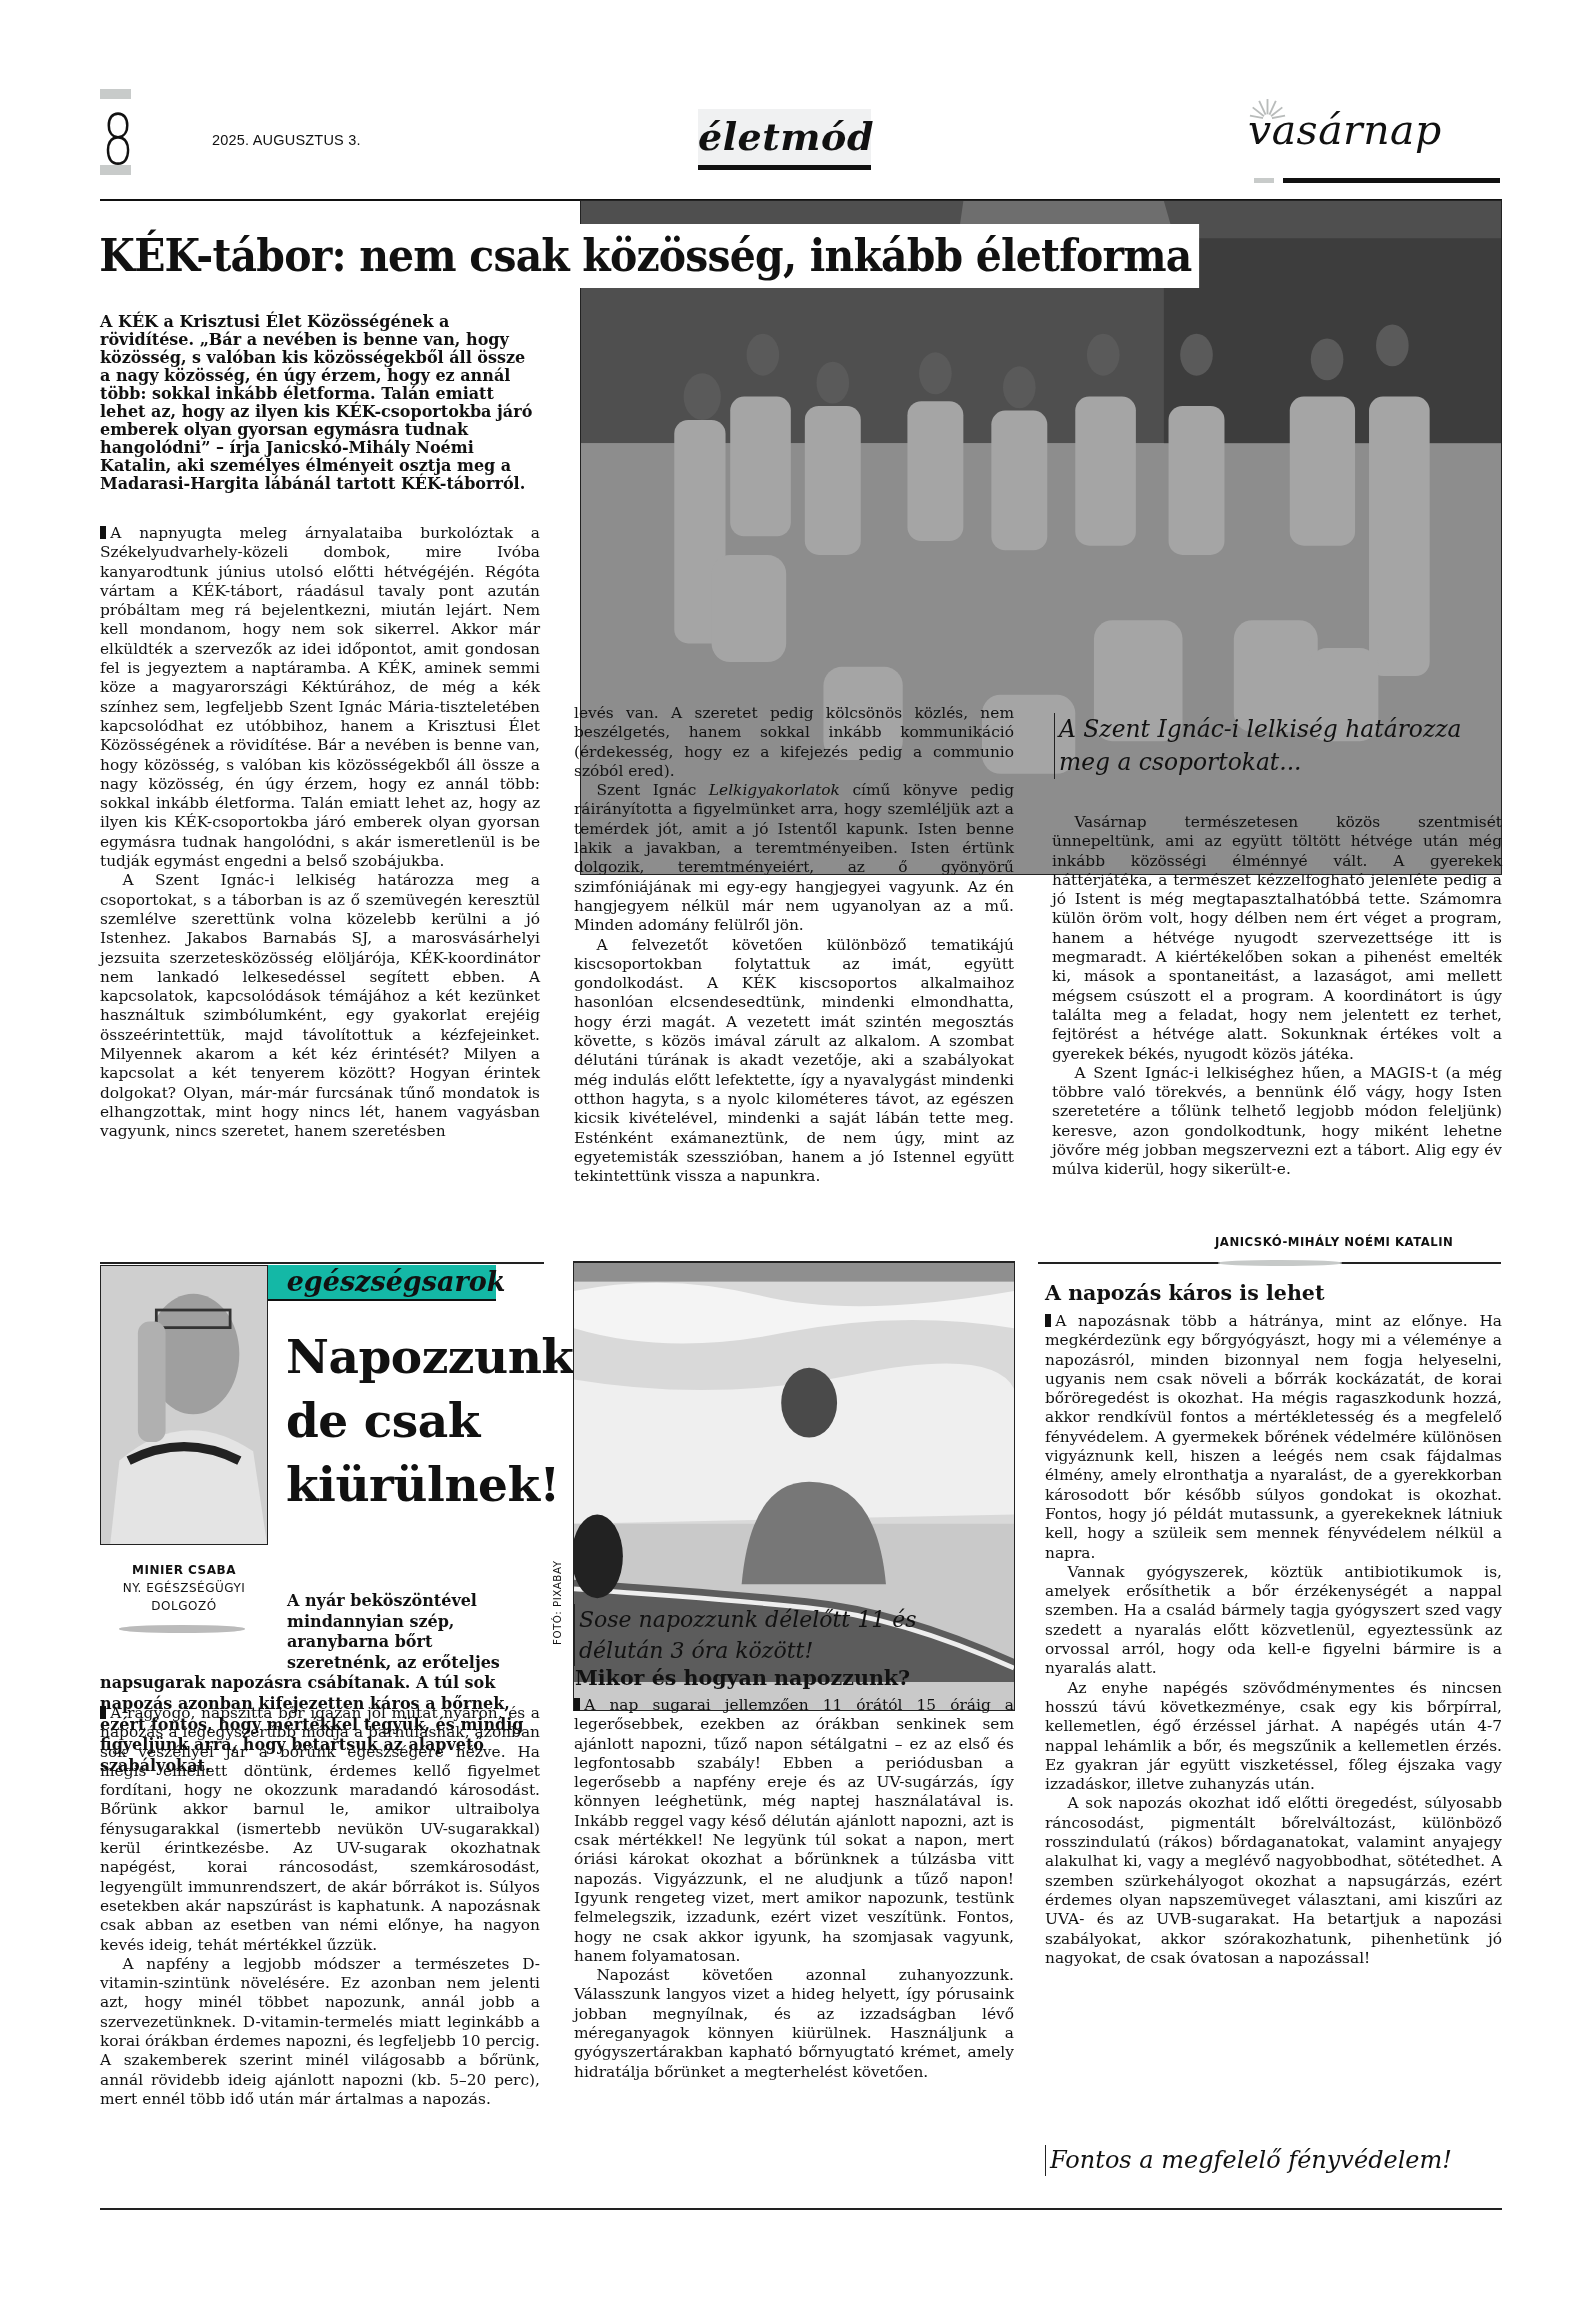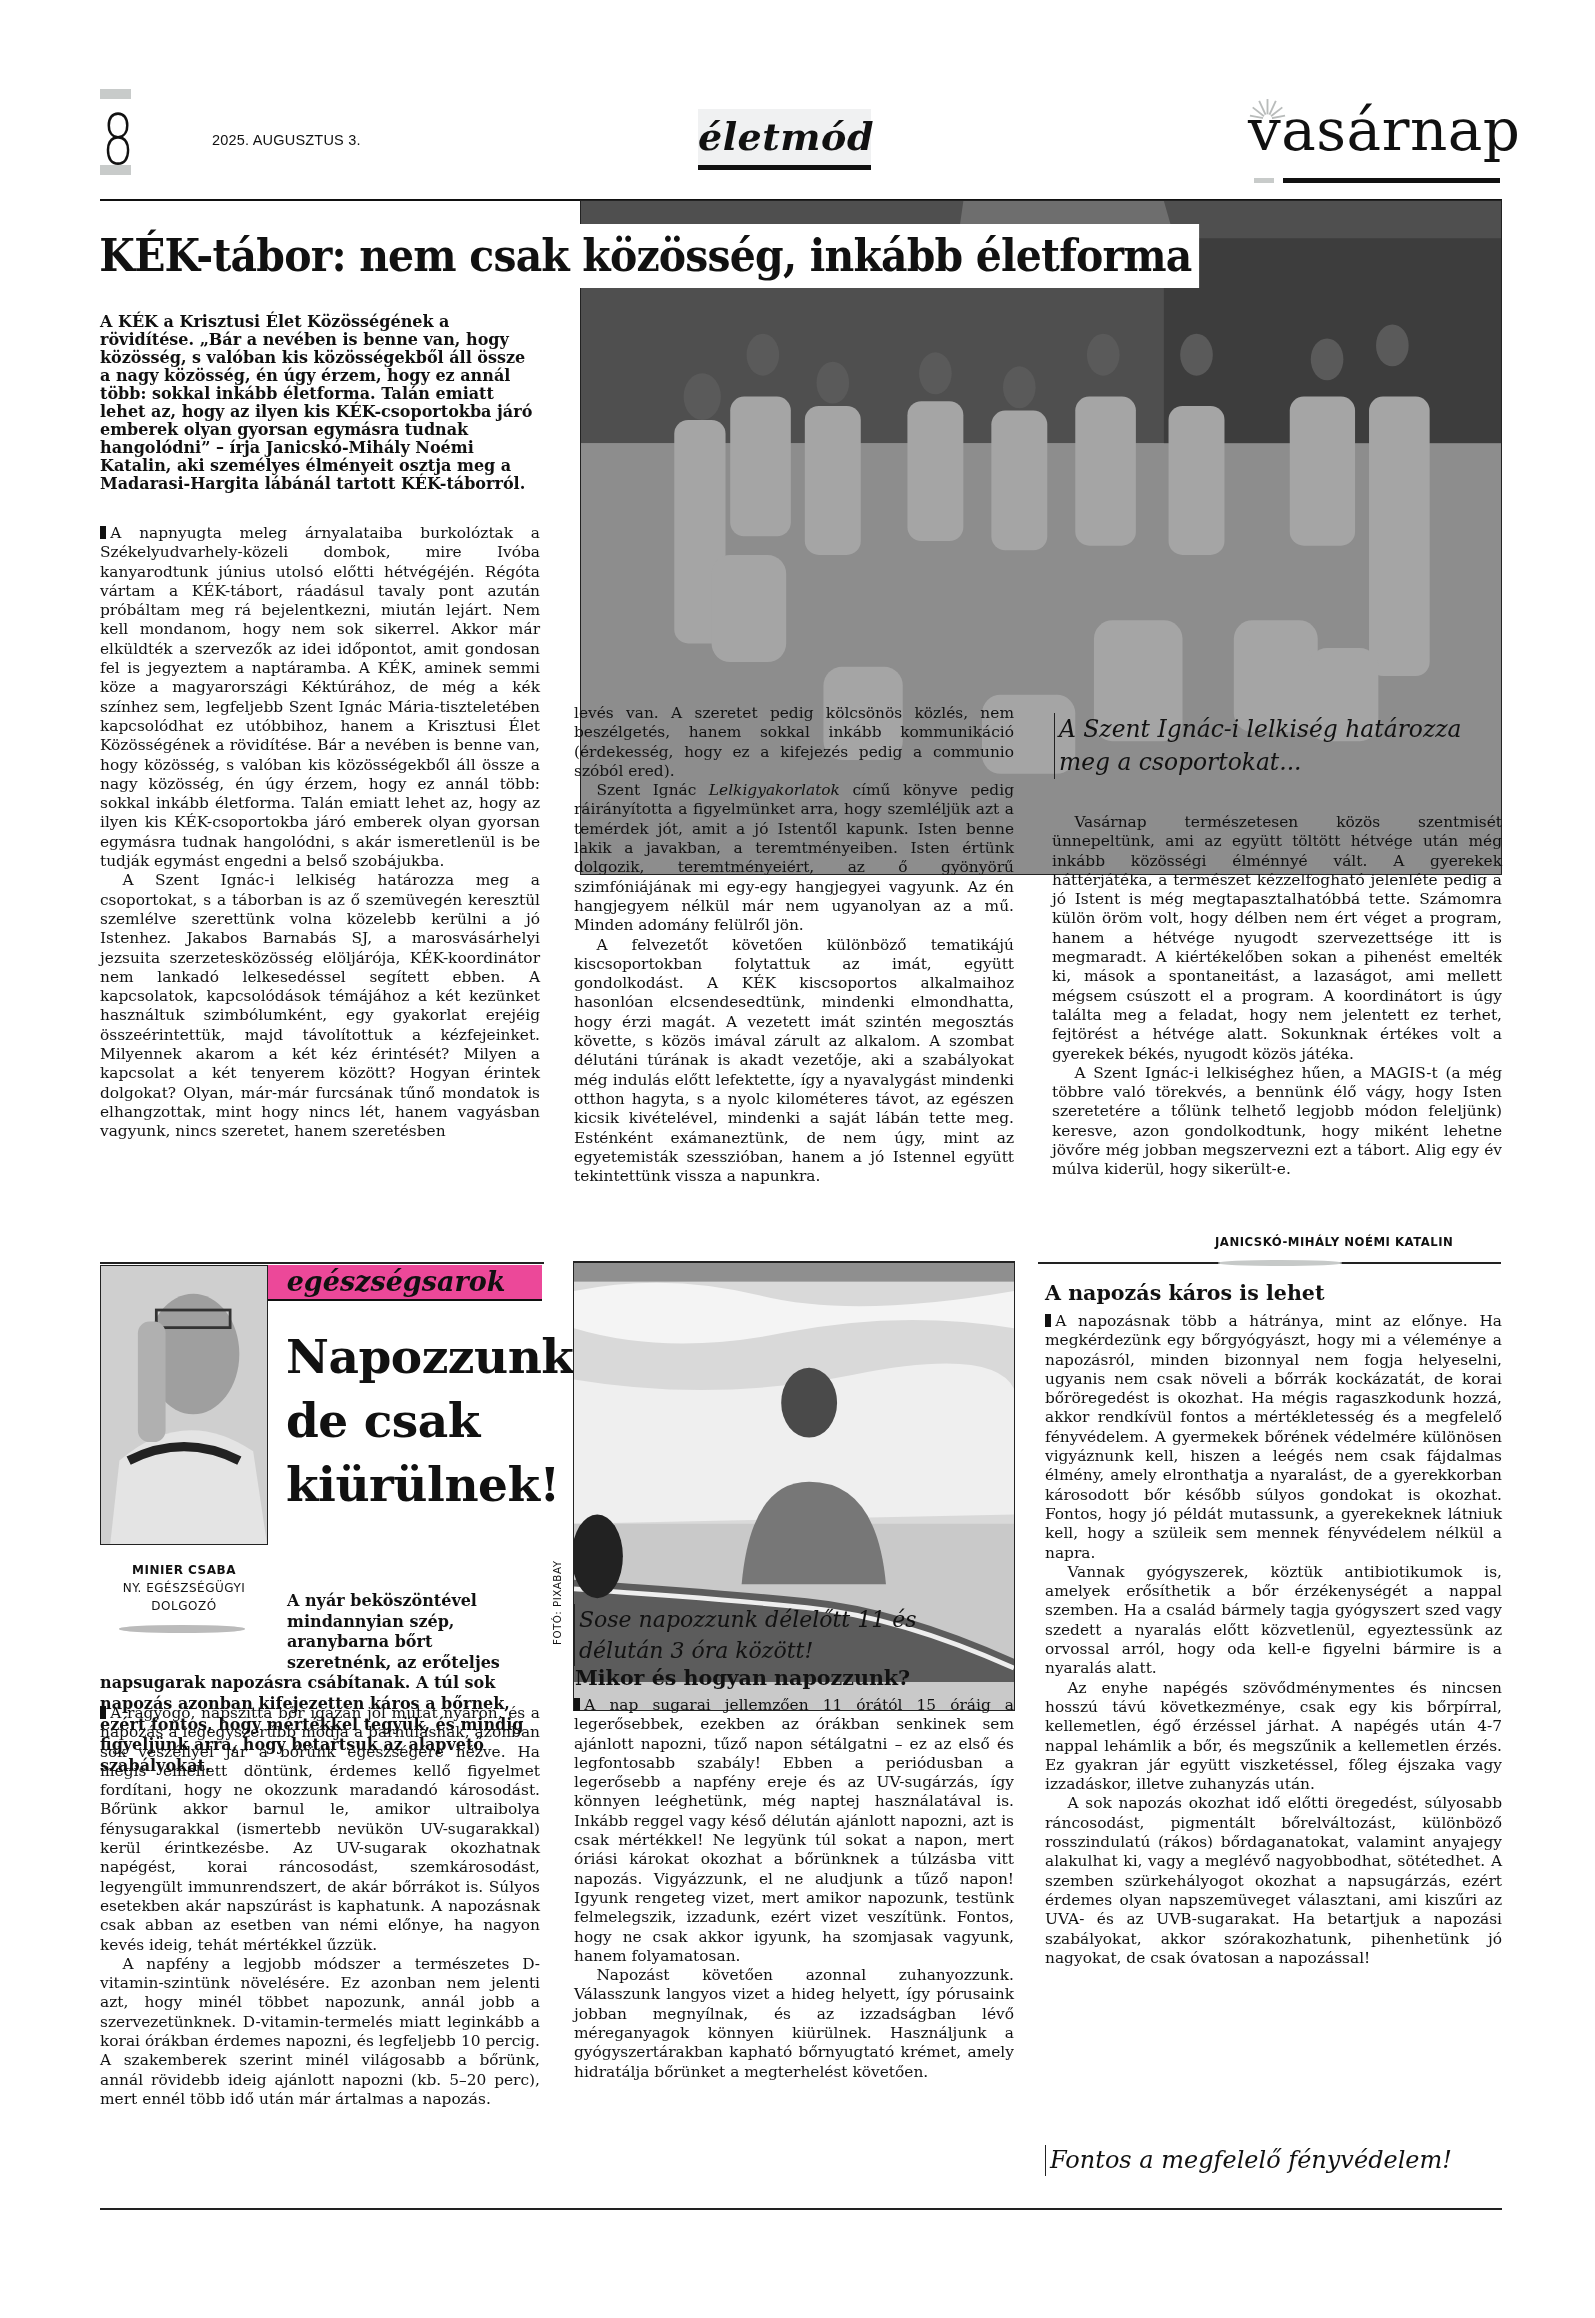--- a/index.html
+++ b/index.html
@@ -6,21 +6,21 @@
   body { width: 1595px; height: 2319px; position: relative; overflow: hidden;
          font-family: "DejaVu Serif", "Liberation Serif", serif; color: #111; }
   .abs { position: absolute; }
   
   .pg-bar { position: absolute; left: 100px; width: 31px; height: 10.3px; background: #c8cbca; }
   .pg-num { position: absolute; left: 96px; top: 105px; width: 42px; height: 70px;
             font-family: "DejaVu Sans", sans-serif; font-weight: 200; font-size: 70px; line-height: 70px; text-align: center; color:#111; transform: scaleX(0.72); }
   .date { position: absolute; left: 212px; top: 132px; font-family: "Liberation Sans", sans-serif; font-size: 14.5px; letter-spacing: 0.2px; }
   .rovat { position: absolute; left: 698px; top: 109px; width: 173px; height: 61px; background: #f0f1f2; border-bottom: 5.6px solid #111; box-sizing: border-box; }
   .rovat span { display:block; font-style: italic; font-weight: bold; font-size: 38px; line-height: 56px; letter-spacing: 0.5px; }
-  .logo { position: absolute; left: 1248px; top: 100px; font-size: 58px; line-height: 61px; letter-spacing: 0.5px; }
+  .logo { position: absolute; left: 1248px; top: 100px; font-style: italic; font-size: 41px; line-height: 61px; letter-spacing: 0.5px; }
   .logo-sun { position: absolute; left: 1249px; top: 98px; width: 37px; height: 23.4px; }
   .logo-bar1 { position: absolute; left: 1254px; top: 178px; width: 19.6px; height: 4.7px; background: #c8cbca; }
   .logo-bar2 { position: absolute; left: 1283px; top: 178px; width: 217px; height: 4.7px; background: #111; }
   .rule-top { position: absolute; left: 100px; top: 199px; width: 1402px; height: 2.3px; background: #111; }
   
   .headline { position: absolute; left: 96px; top: 224px; background: #fff; padding: 3.7px 8.4px 4.7px 3.7px; font-weight: bold; font-size: 45px; line-height: 56px; letter-spacing: -0.9px; transform-origin: left top; }
   .photo-camp { position: absolute; left: 580px; top: 200px; width: 922px; height: 675px; border: 1.4px solid #222; box-sizing: border-box; overflow:hidden;
       background: linear-gradient(180deg, #5a5a5a 0%, #6b6b6b 25%, #8a8a8a 40%, #9a9a9a 60%, #7d7d7d 80%, #8c8c8c 100%); }
   .lead { position: absolute; left: 100px; top: 313px; width: 439px; font-weight: bold; font-size: 16px; line-height: 18px; }
   .col { position: absolute; font-size: 15.4px; line-height: 19.3px; text-align: justify; hyphens: manual; }
@@ -29,21 +29,21 @@
   .mark { display:inline-block; width: 5.6px; height: 13px; background:#111; margin-right: 4.7px; vertical-align: -0.9px; }
   .pull { position: absolute; border-left: 1.4px solid #222; padding-left: 4px; font-style: italic; font-size: 23.4px; line-height: 33px; }
   .byline { position: absolute; font-family: "DejaVu Sans", sans-serif; font-weight: bold; font-size: 11.7px; letter-spacing: 0.5px; text-align: center; }
   .rule { position: absolute; height: 1.9px; background: #222; }
   
   .portrait { position: absolute; left: 100px; top: 1265px; width: 168px; height: 280px; border: 1.4px solid #222; box-sizing: border-box;
       background: radial-gradient(ellipse at 50% 40%, #bfbfbf 0%, #8e8e8e 45%, #c7c7c7 70%, #ddd 100%); overflow:hidden; }
   .portrait-cap { position: absolute; left: 100px; top: 1561px; width: 168px; text-align: center; font-family: "DejaVu Sans", sans-serif; font-size: 12px; line-height: 18px; font-weight: bold; letter-spacing: 0.5px; }
   .portrait-cap .sub { font-weight: normal; }
   .cap-oval { position: absolute; left: 119px; top: 1625px; width: 126px; height: 7.5px; border-radius: 50%; background: #bbb; }
-  .egs { position: absolute; left: 268px; top: 1265px; width: 274px; height: 36px; background: #ec4899; border-bottom: 2.3px solid #111; box-sizing: border-box; }
+  .egs { position: absolute; left: 268px; top: 1265px; width: 228px; height: 36px; background: #14b8a6; border-bottom: 2.3px solid #111; box-sizing: border-box; }
   .egs span { display:block; padding-left: 18.7px; font-style: italic; font-weight: bold; font-size: 27px; line-height: 33px; }
   .h-big { position: absolute; left: 286px; top: 1325px; font-weight: bold; font-size: 47px; line-height: 64px; letter-spacing: -0.5px; }
   .h-lead { position: absolute; left: 100px; top: 1591px; width: 444px; font-weight: bold; font-size: 16px; line-height: 20.6px; }
   .photo-beach { position: absolute; left: 573px; top: 1262px; width: 442px; height: 449px; border: 1.4px solid #222; box-sizing: border-box; overflow: hidden;
       background: linear-gradient(180deg, #9b9b9b 0%, #d8d8d8 20%, #f2f2f2 45%, #eaeaea 58%, #cfcfcf 62%, #8f8f8f 72%, #c9c9c9 86%, #e0e0e0 100%); }
   .credit { position: absolute; left: 551px; top: 1645px; transform: rotate(-90deg); transform-origin: left top; font-family: "DejaVu Sans", sans-serif; font-size: 10.3px; letter-spacing: 0.5px; }
   .subhead { position: absolute; font-weight: bold; font-size: 20.6px; line-height: 25px; }
 </style>
 </head>
 <body>

